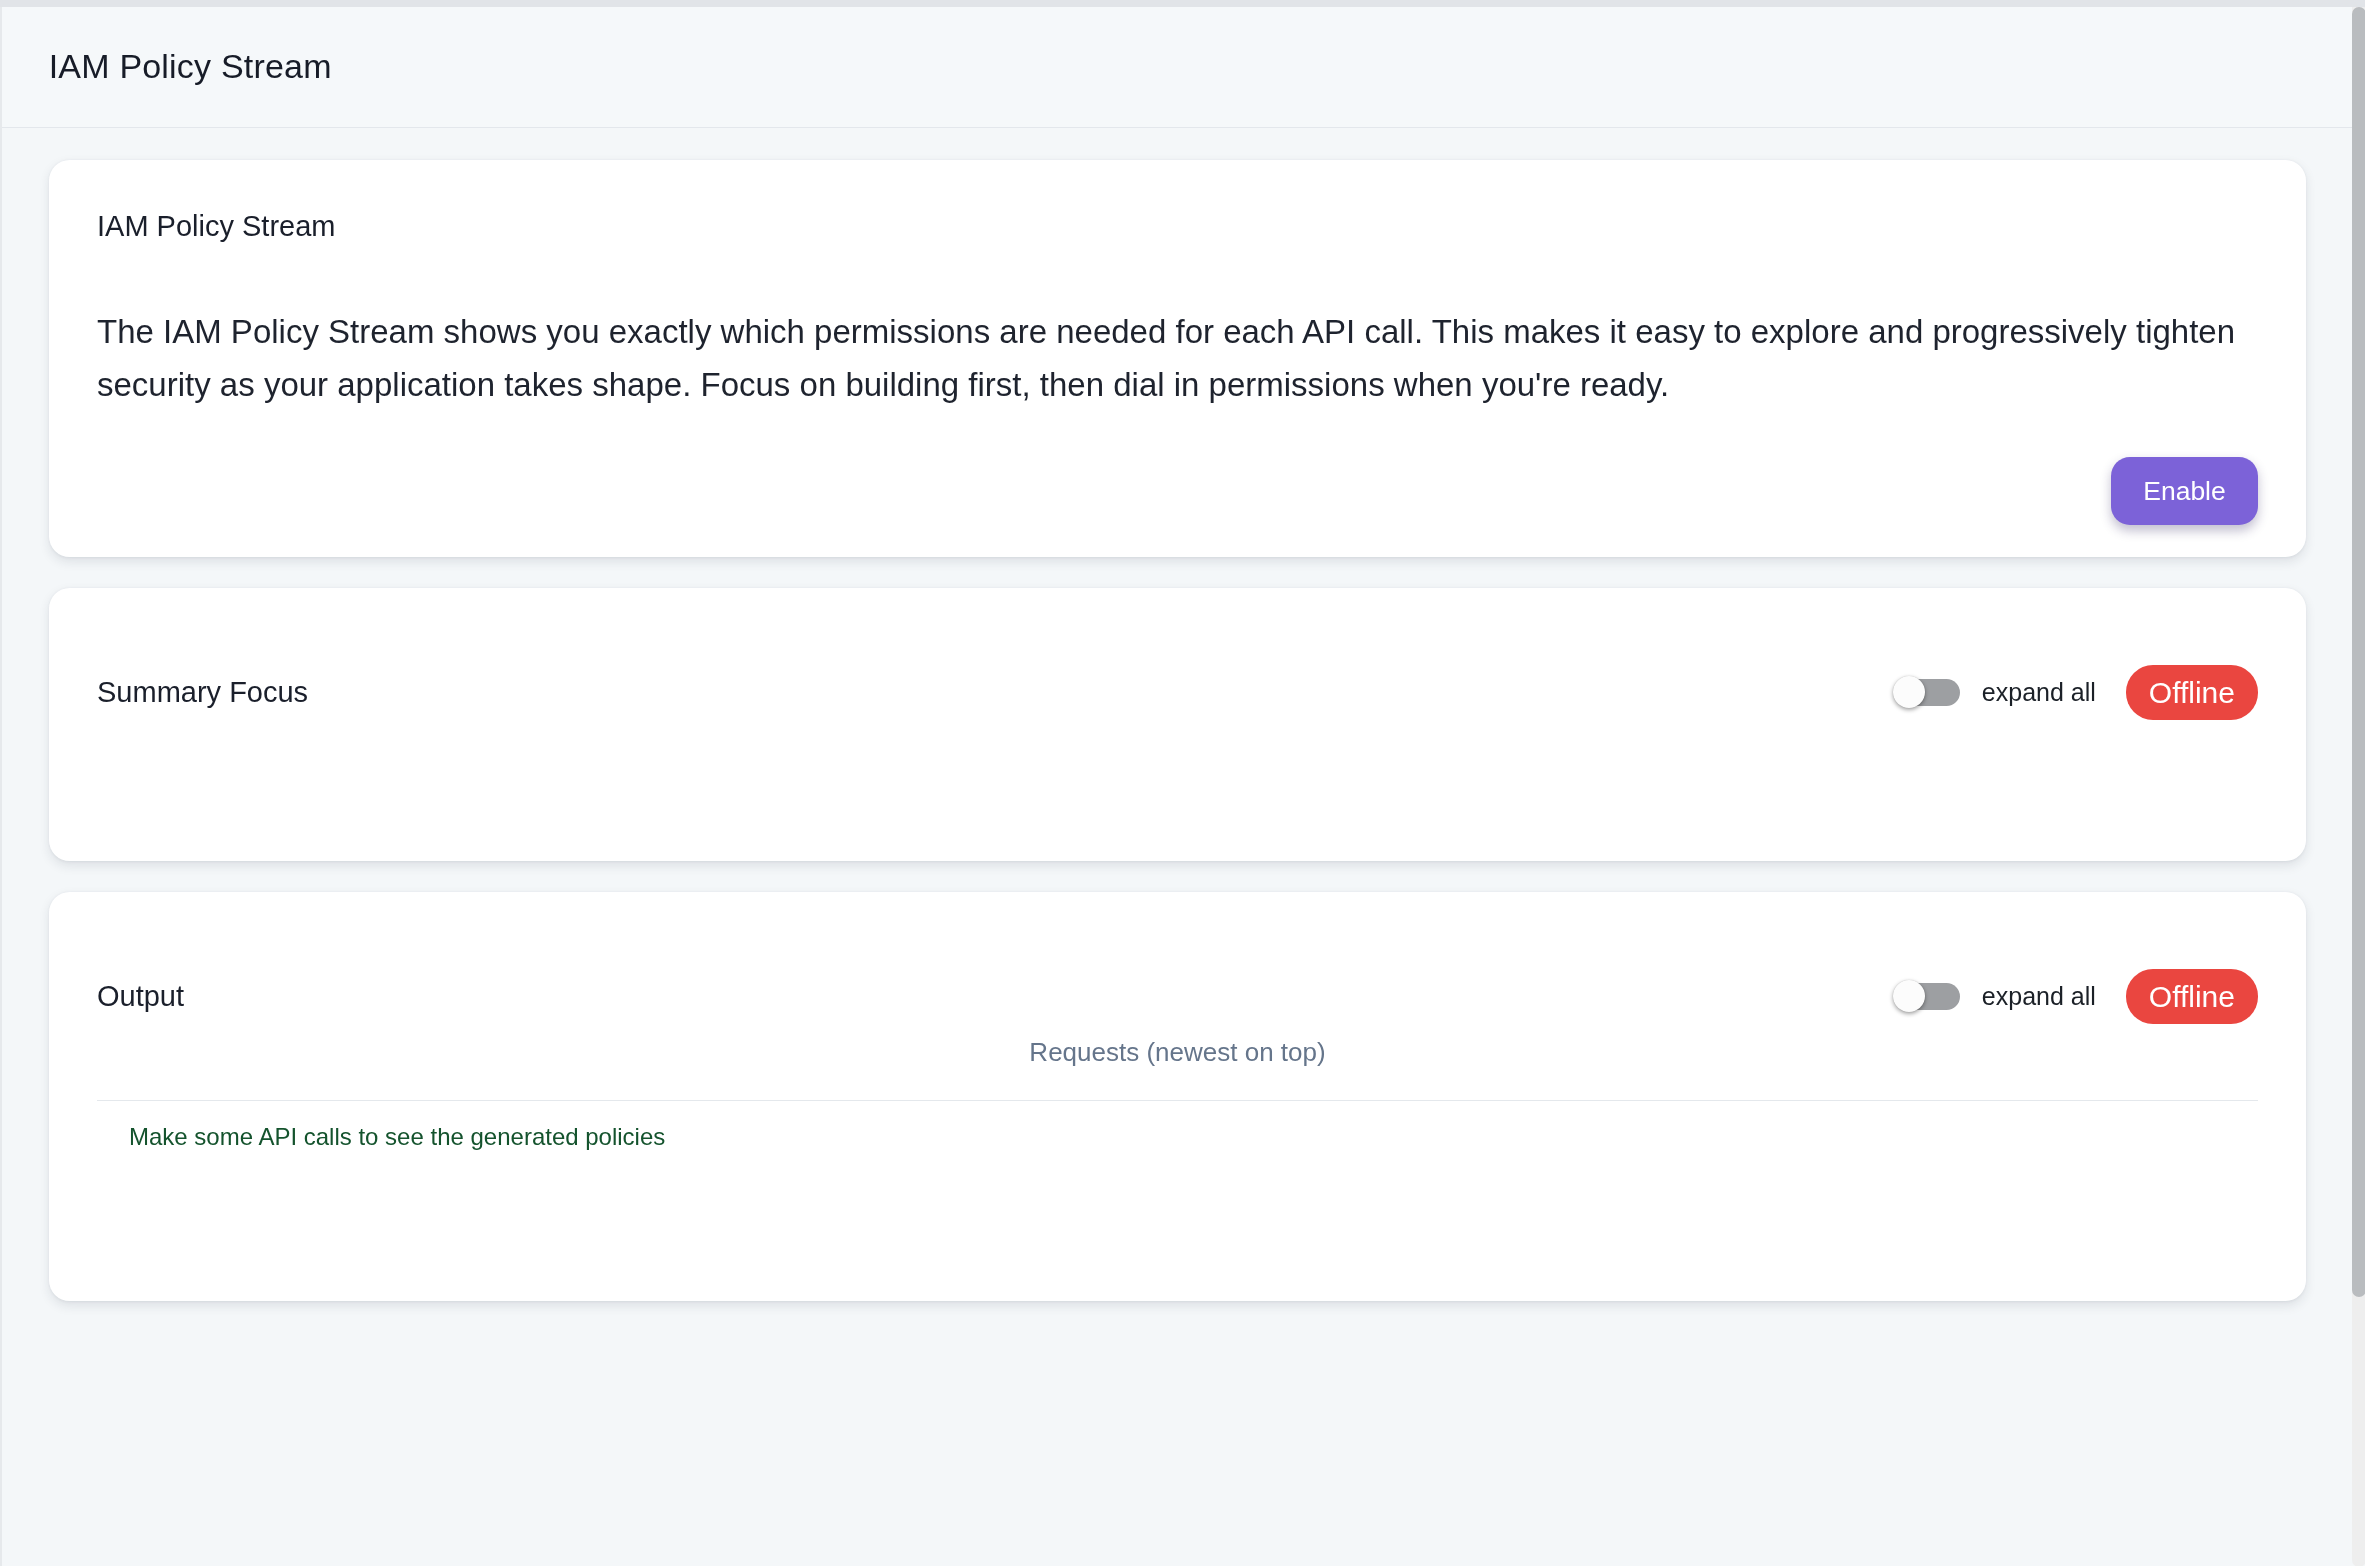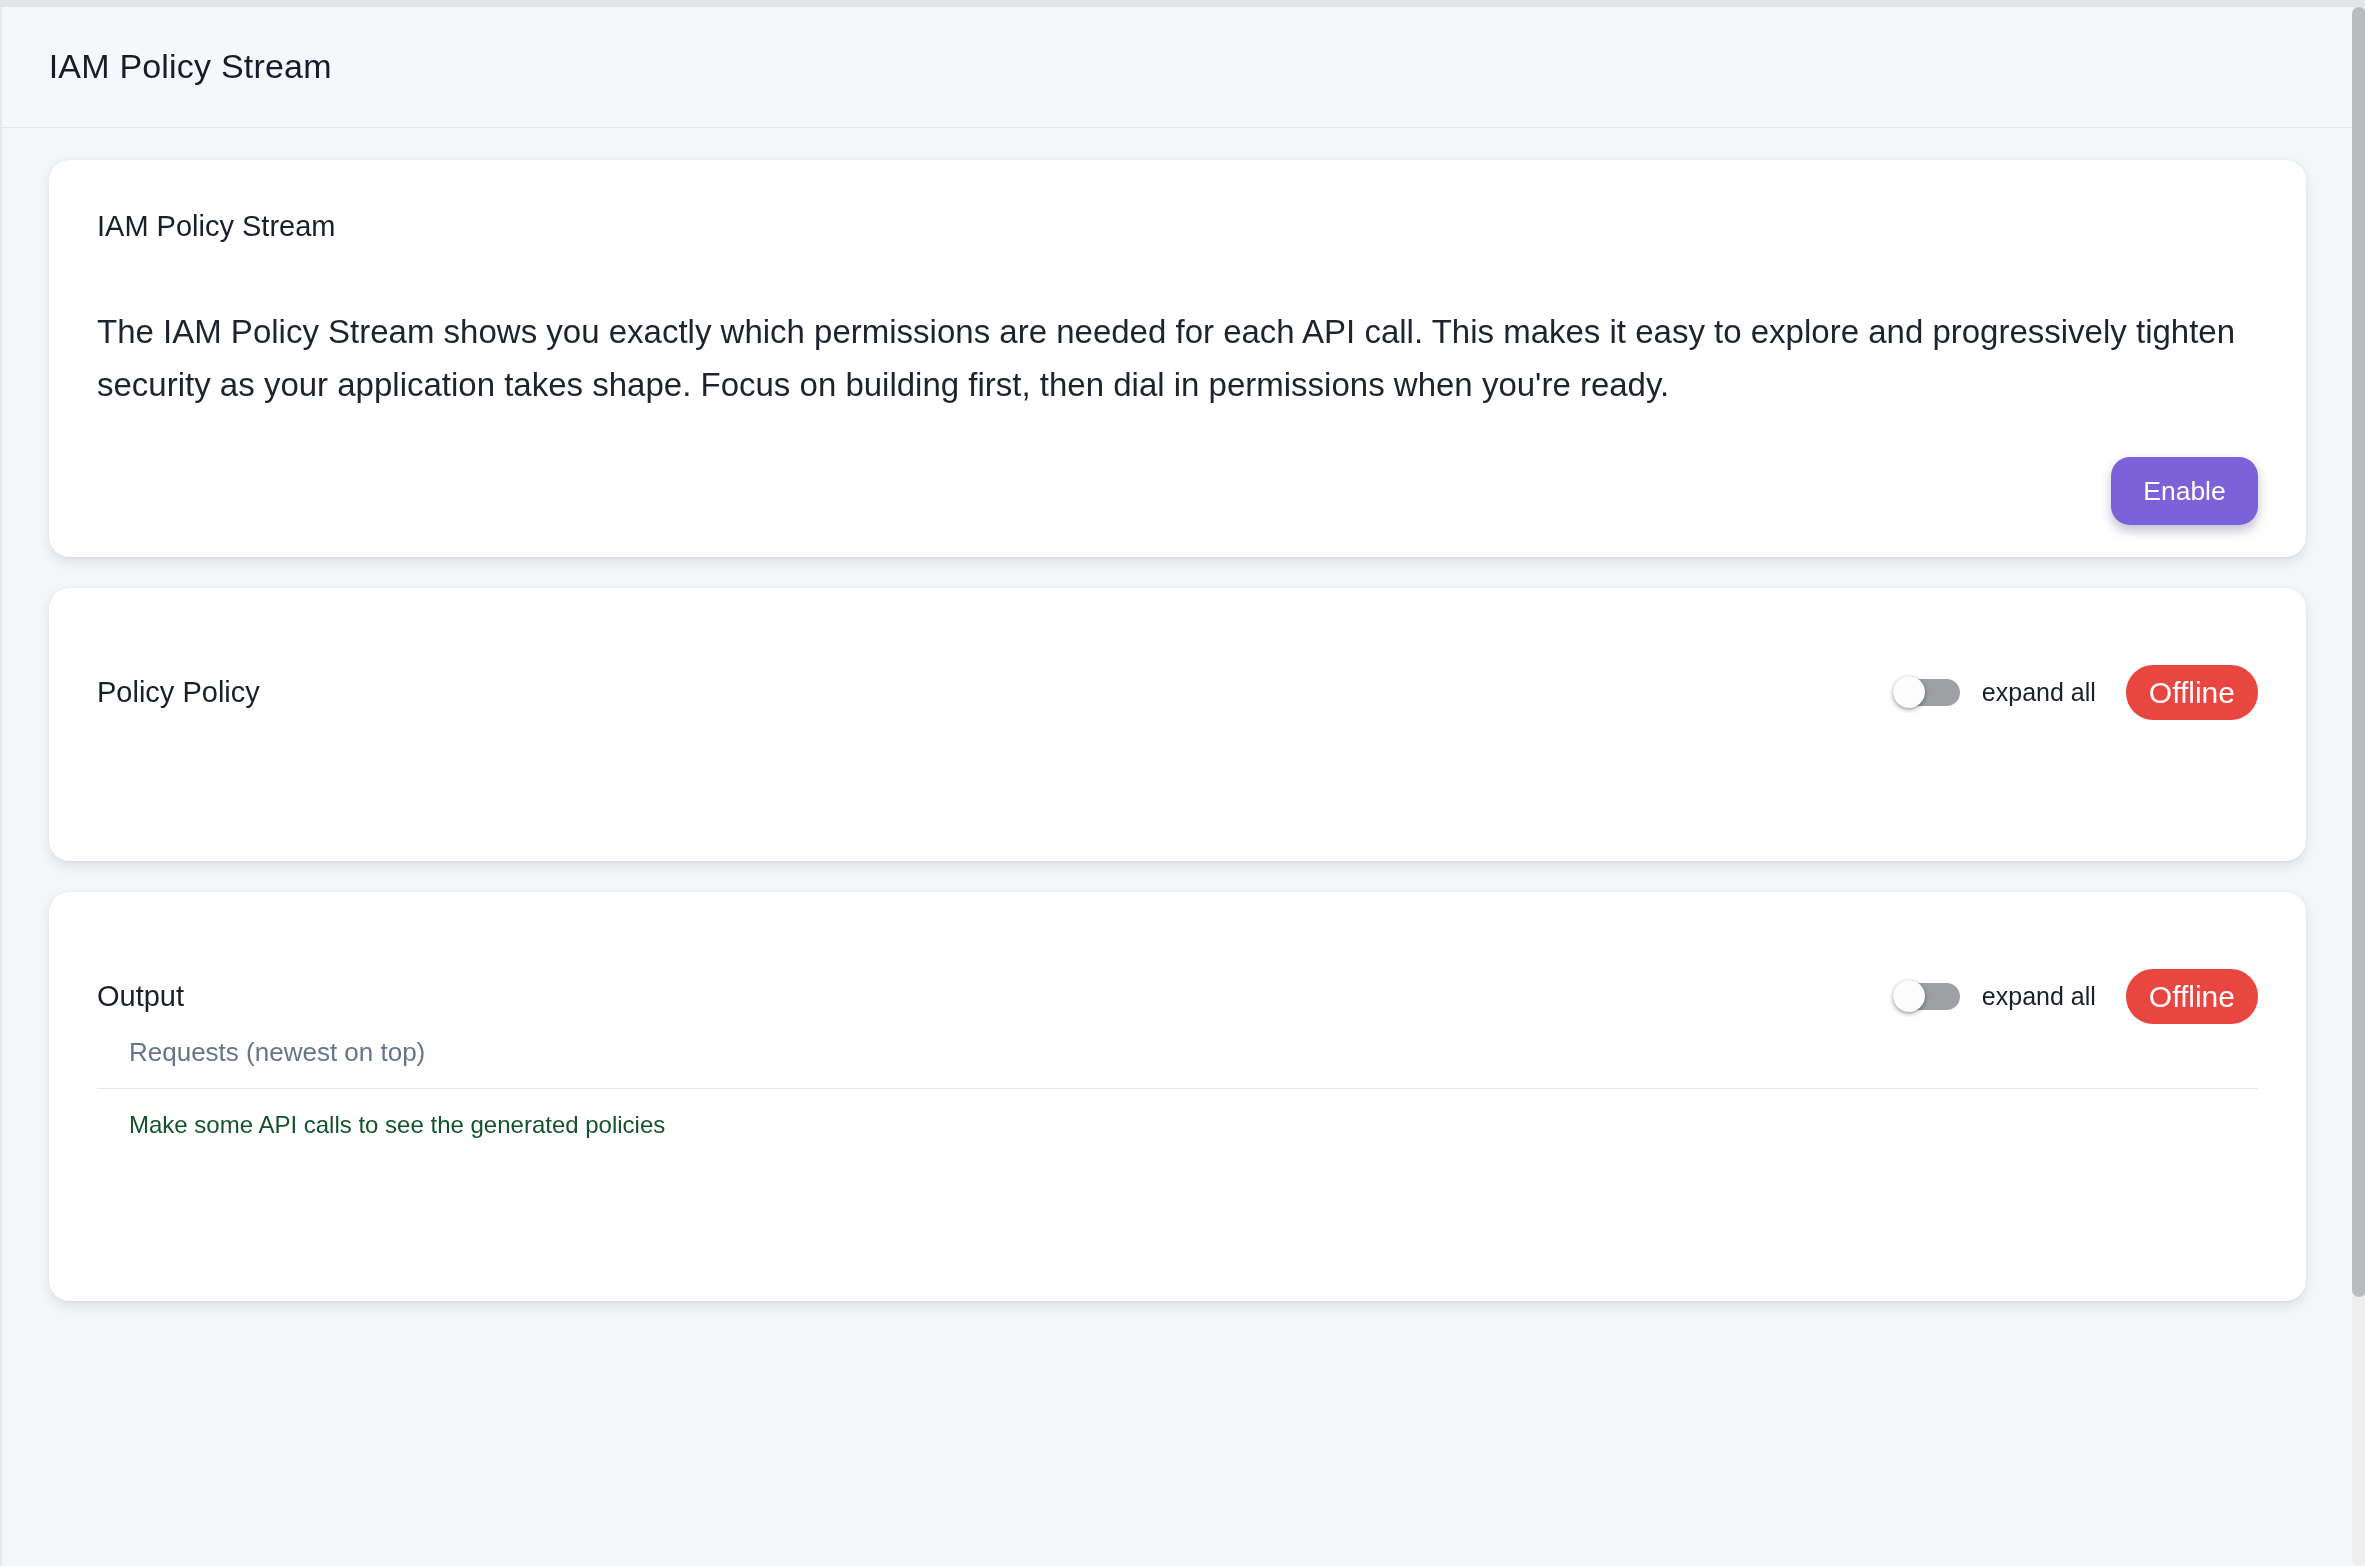--- a/index.html
+++ b/index.html
@@ -116,22 +116,23 @@
     height: 55px; line-height: 55px;
     padding: 0 23px;
     border-radius: 27px;
     background: var(--offline, #ea4640);
     color: #ffffff; font-size: 30px;
   }
 
   
   .requests-section { margin-top: 6.8px; }
   .requests-head {
-    padding: 0 32px 20px 32px;
+    padding: 0 32px 32px 32px;
     border-bottom: 1.7px solid #e4e8ec;
+    text-align: center;
   }
   .requests-title {
     font-size: 26px; color: var(--requests_title, #65758b);
   }
   .requests-empty {
     padding: 22px 32px 0 32px;
     font-size: 24px; color: #14532d;
   }
 </style>
 </head>
@@ -147,21 +148,21 @@
 <div class="main">
 
   <section class="card intro-card">
     <h2 class="card-title">IAM Policy Stream</h2>
     <p class="intro-desc">The IAM Policy Stream shows you exactly which permissions are needed for each API call. This makes it easy to explore and progressively tighten security as your application takes shape. Focus on building first, then dial in permissions when you're ready.</p>
     <button class="btn-enable">Enable</button>
   </section>
 
   <section class="card panel-card summary-card">
     <div class="panel-row">
-      <h2 class="card-title">Policy Policy</h2>
+      <h2 class="card-title">Summary Focus</h2>
       <div class="row-cluster">
         <div class="switch" role="switch" aria-checked="false">
           <span class="switch-track"></span>
           <span class="switch-knob"></span>
         </div>
         <span class="expand-label">expand all</span>
         <span class="status-badge">Offline</span>
       </div>
     </div>
   </section>

